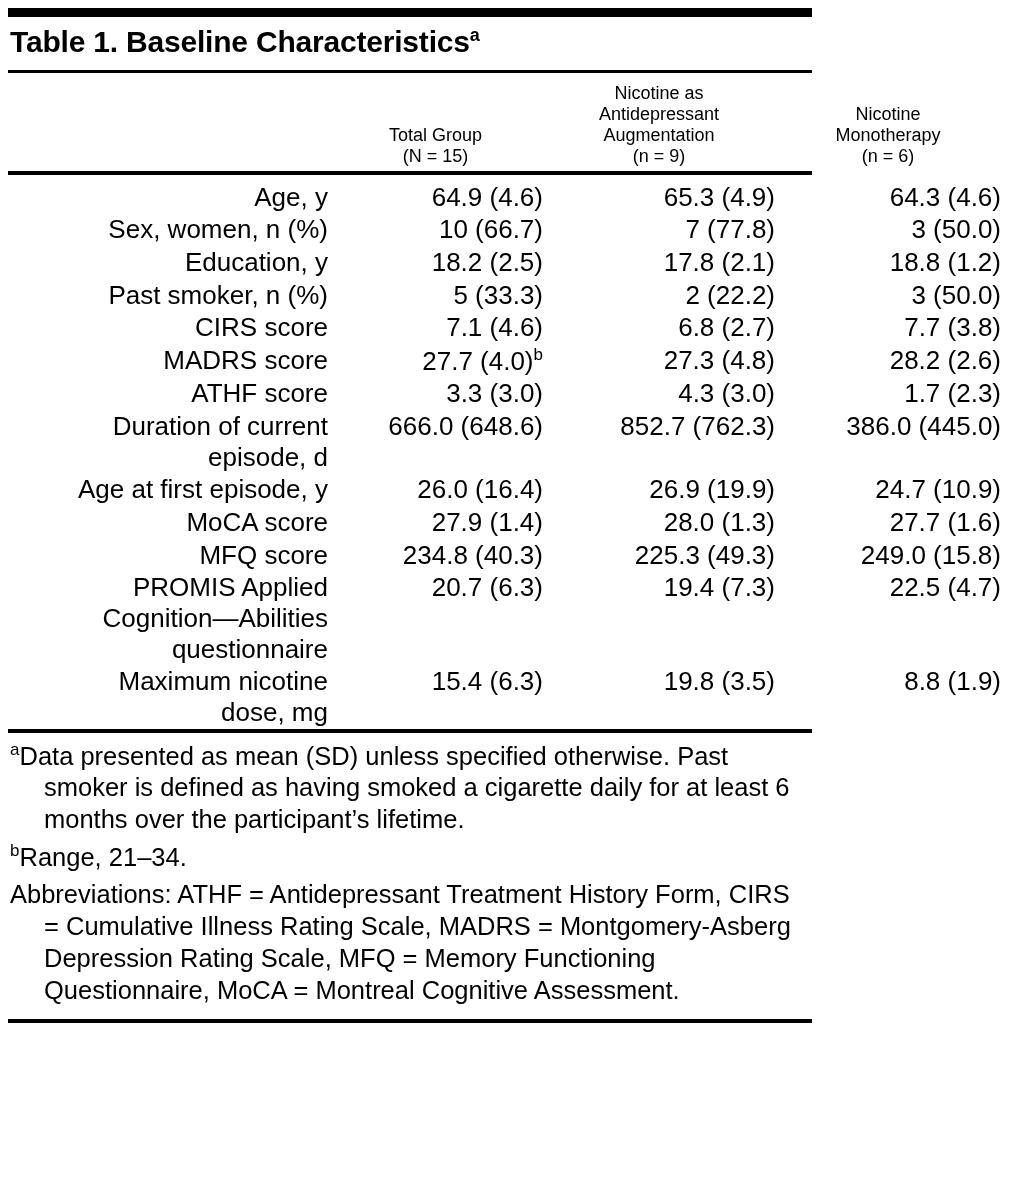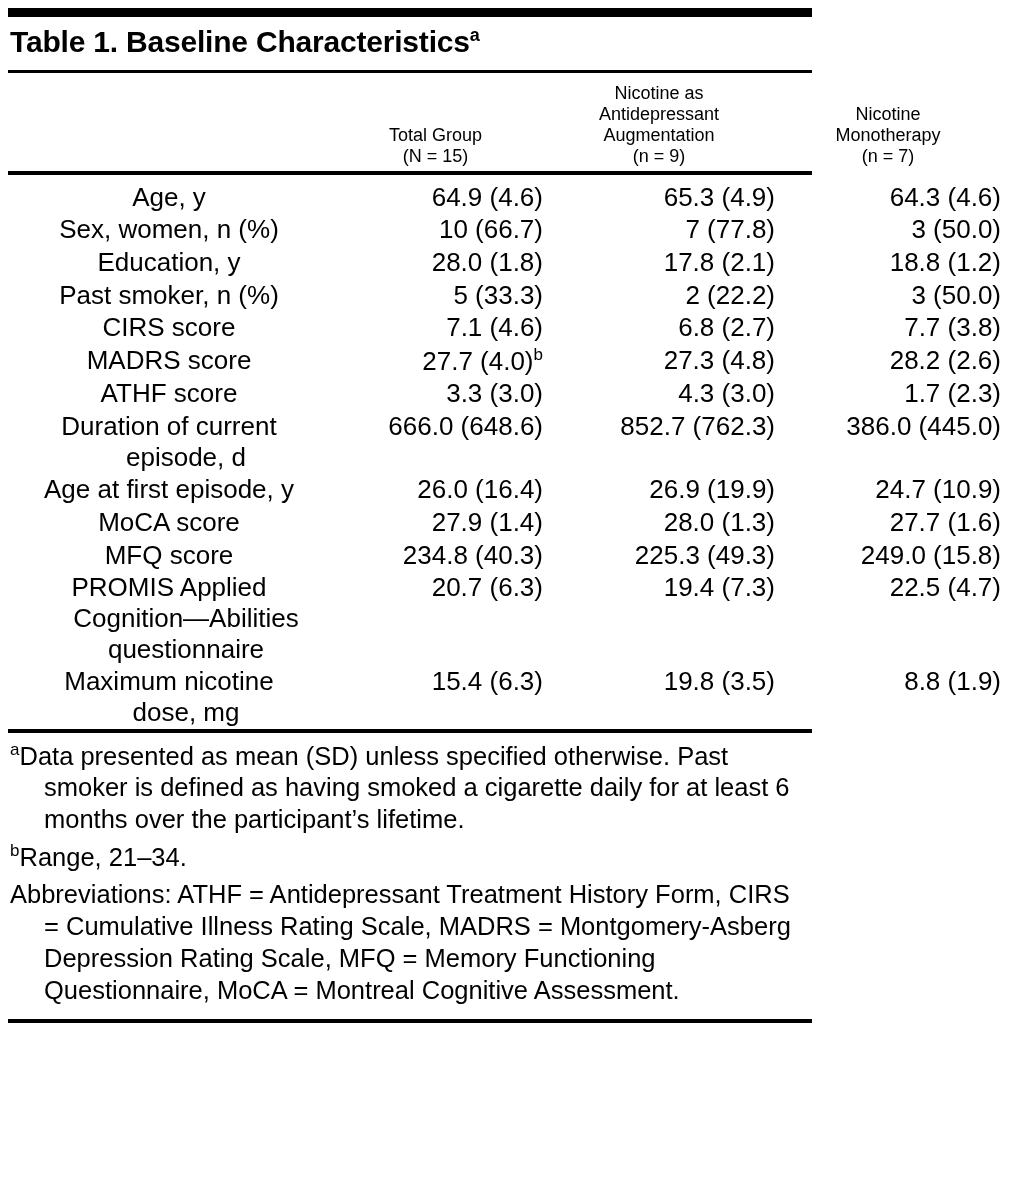--- a/index.html
+++ b/index.html
@@ -70,21 +70,21 @@
   thead th.blank { }
   thead tr.head-row th { padding-top: 10px; }
 
   tbody td {
     font-size: 26px;
     line-height: 1.18;
     padding: 1px 0 1px 0;
     vertical-align: top;
   }
   tbody td.label {
-    text-align: center;
+    text-align: right;
     padding-left: 2px;
   }
   tbody td.val {
     text-align: right;
   }
   tbody td.val sup {
     font-size: 17px;
     vertical-align: super;
   }
   .indent {
@@ -144,21 +144,21 @@
         </th>
         <th>
           <div>Nicotine as</div>
           <div>Antidepressant</div>
           <div>Augmentation</div>
           <div>(n = 9)</div>
         </th>
         <th>
           <div>Nicotine</div>
           <div>Monotherapy</div>
-          <div>(n = 7)</div>
+          <div>(n = 6)</div>
         </th>
       </tr>
     </thead>
   </table>
 
   <div class="rule-med"></div>
 
   <table class="t">
     <colgroup>
       <col class="c0">
@@ -180,21 +180,21 @@
 
       <tr>
         <td class="label">Sex, women, n (%)</td>
         <td class="val">10 (66.7)</td>
         <td class="val">7 (77.8)</td>
         <td class="val">3 (50.0)</td>
       </tr>
 
       <tr>
         <td class="label">Education, y</td>
-        <td class="val">28.0 (1.8)</td>
+        <td class="val">18.2 (2.5)</td>
         <td class="val">17.8 (2.1)</td>
         <td class="val">18.8 (1.2)</td>
       </tr>
 
       <tr>
         <td class="label">Past smoker, n (%)</td>
         <td class="val">5 (33.3)</td>
         <td class="val">2 (22.2)</td>
         <td class="val">3 (50.0)</td>
       </tr>

